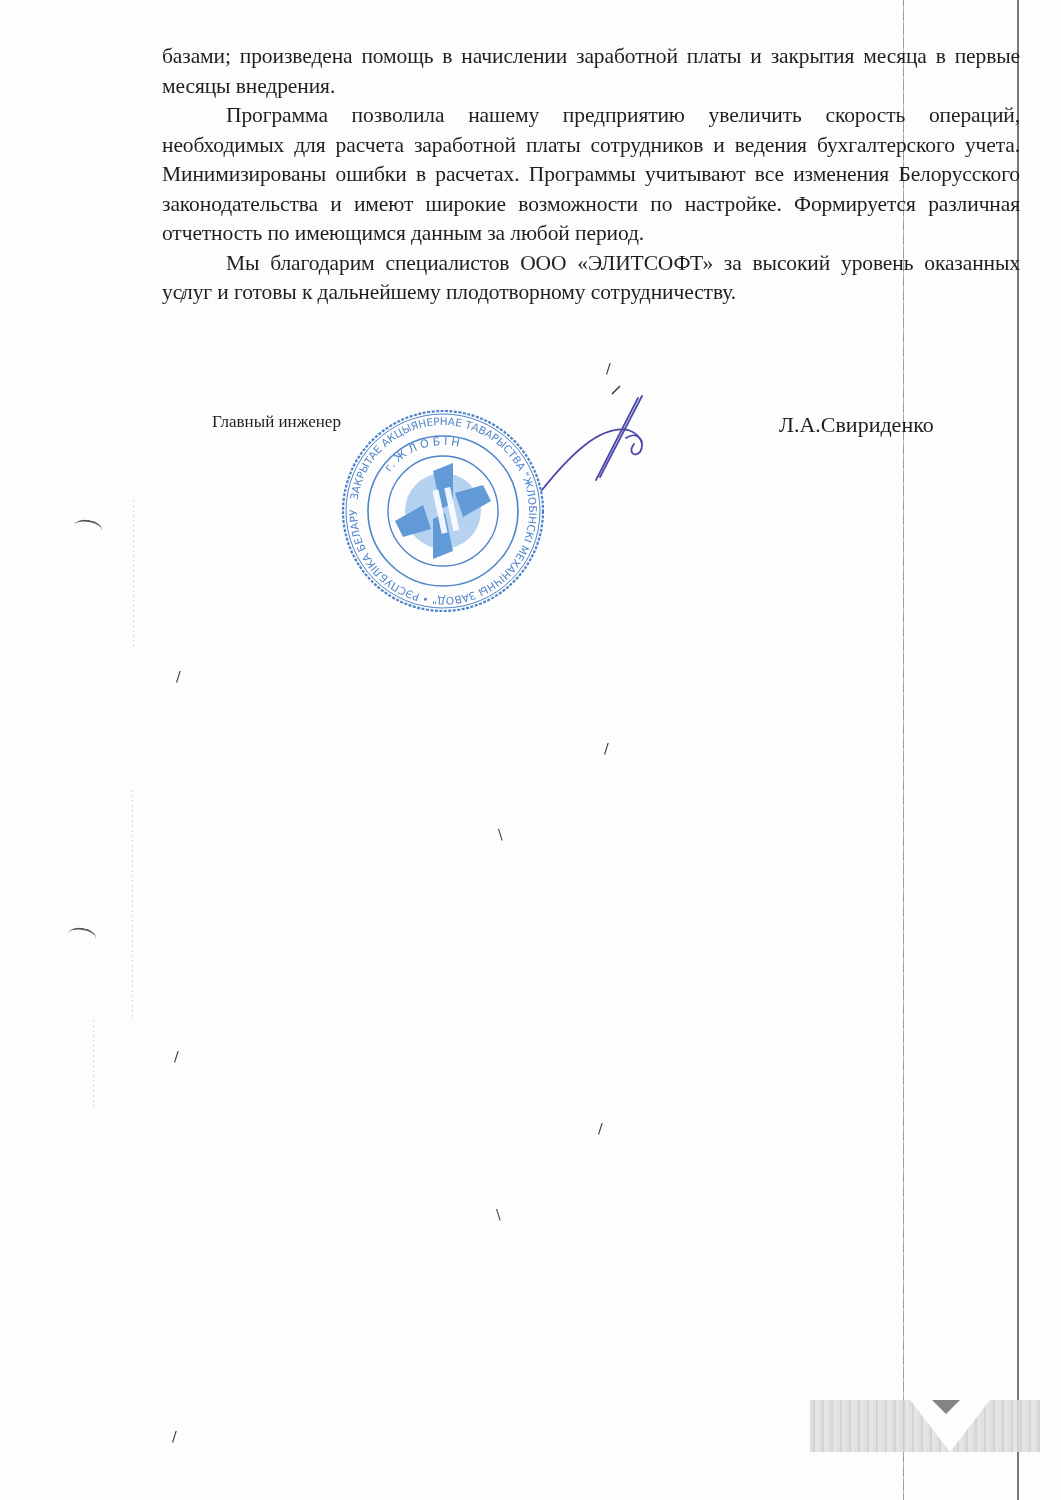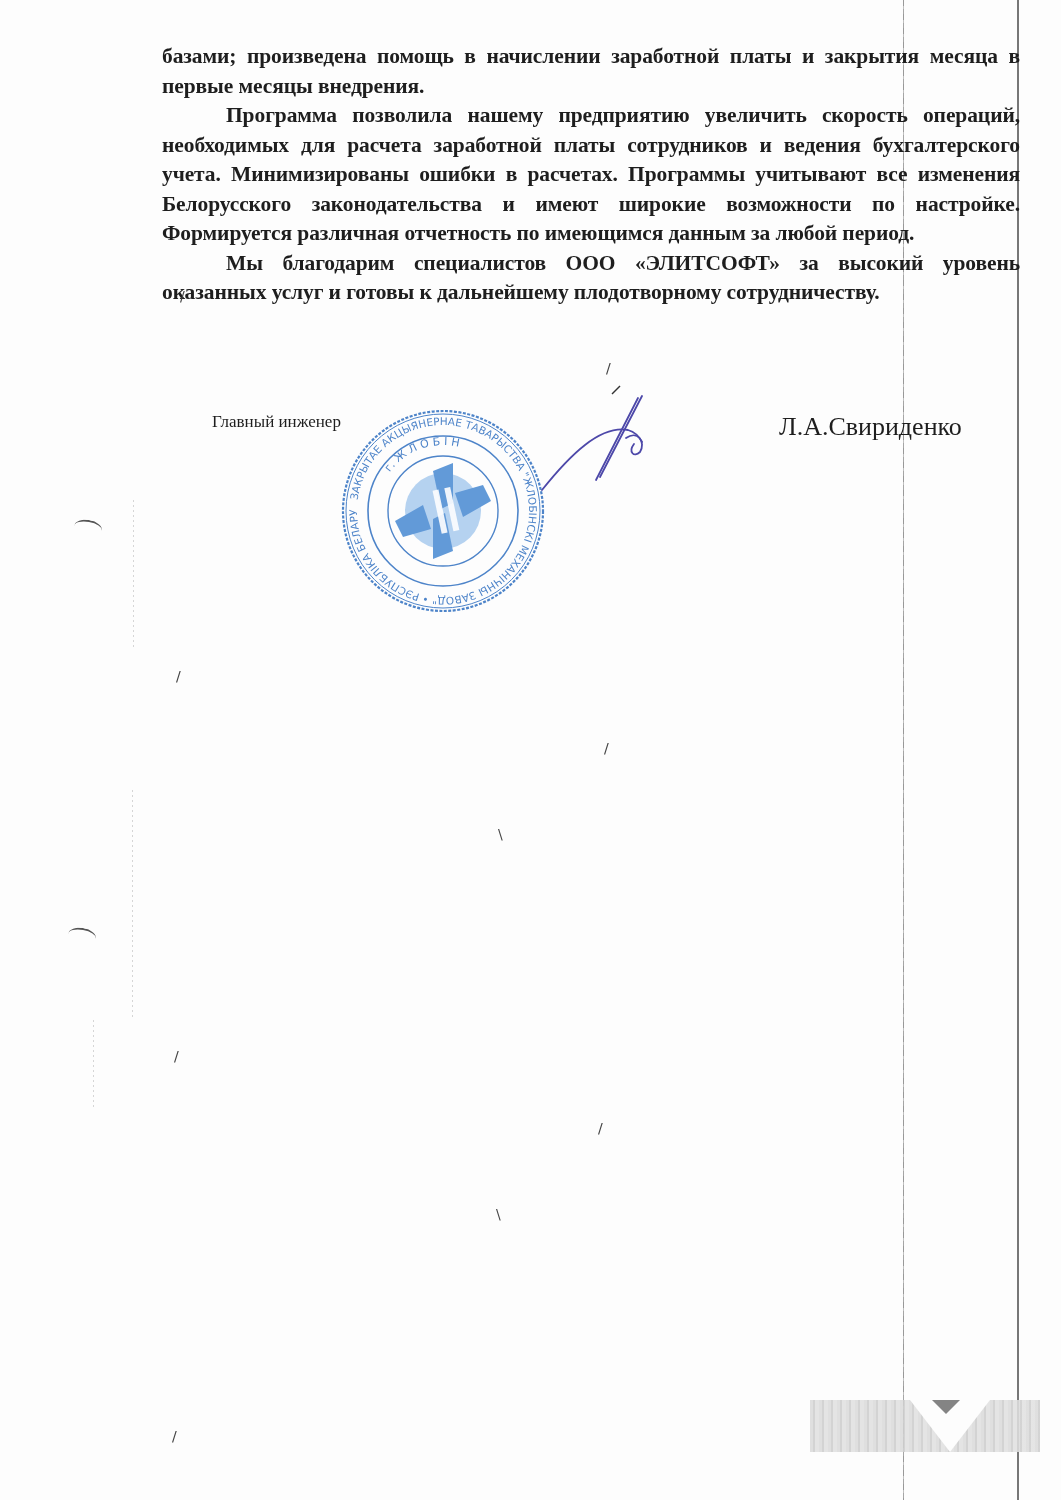--- a/index.html
+++ b/index.html
@@ -41,41 +41,40 @@
     .body-text {
       position: absolute;
       left: 162px;
       top: 42px;
       width: 858px;
       font-size: 21.5px;
       line-height: 29.5px;
       text-align: justify;
       color: #1e1e1e;
       letter-spacing: -0.1px;
-      font-weight: bold;
     }
     .body-text p {
       margin: 0;
     }
     .body-text p.indent {
       text-indent: 64px;
     }
 
     .sig-title {
       position: absolute;
       left: 212px;
       top: 412px;
       font-size: 17px;
       color: #1e1e1e;
     }
     .sig-name {
       position: absolute;
       left: 779px;
       top: 412px;
-      font-size: 26px;
+      font-size: 22px;
       color: #1e1e1e;
     }
 
     .stamp {
       position: absolute;
       left: 340px;
       top: 408px;
       width: 206px;
       height: 206px;
     }

